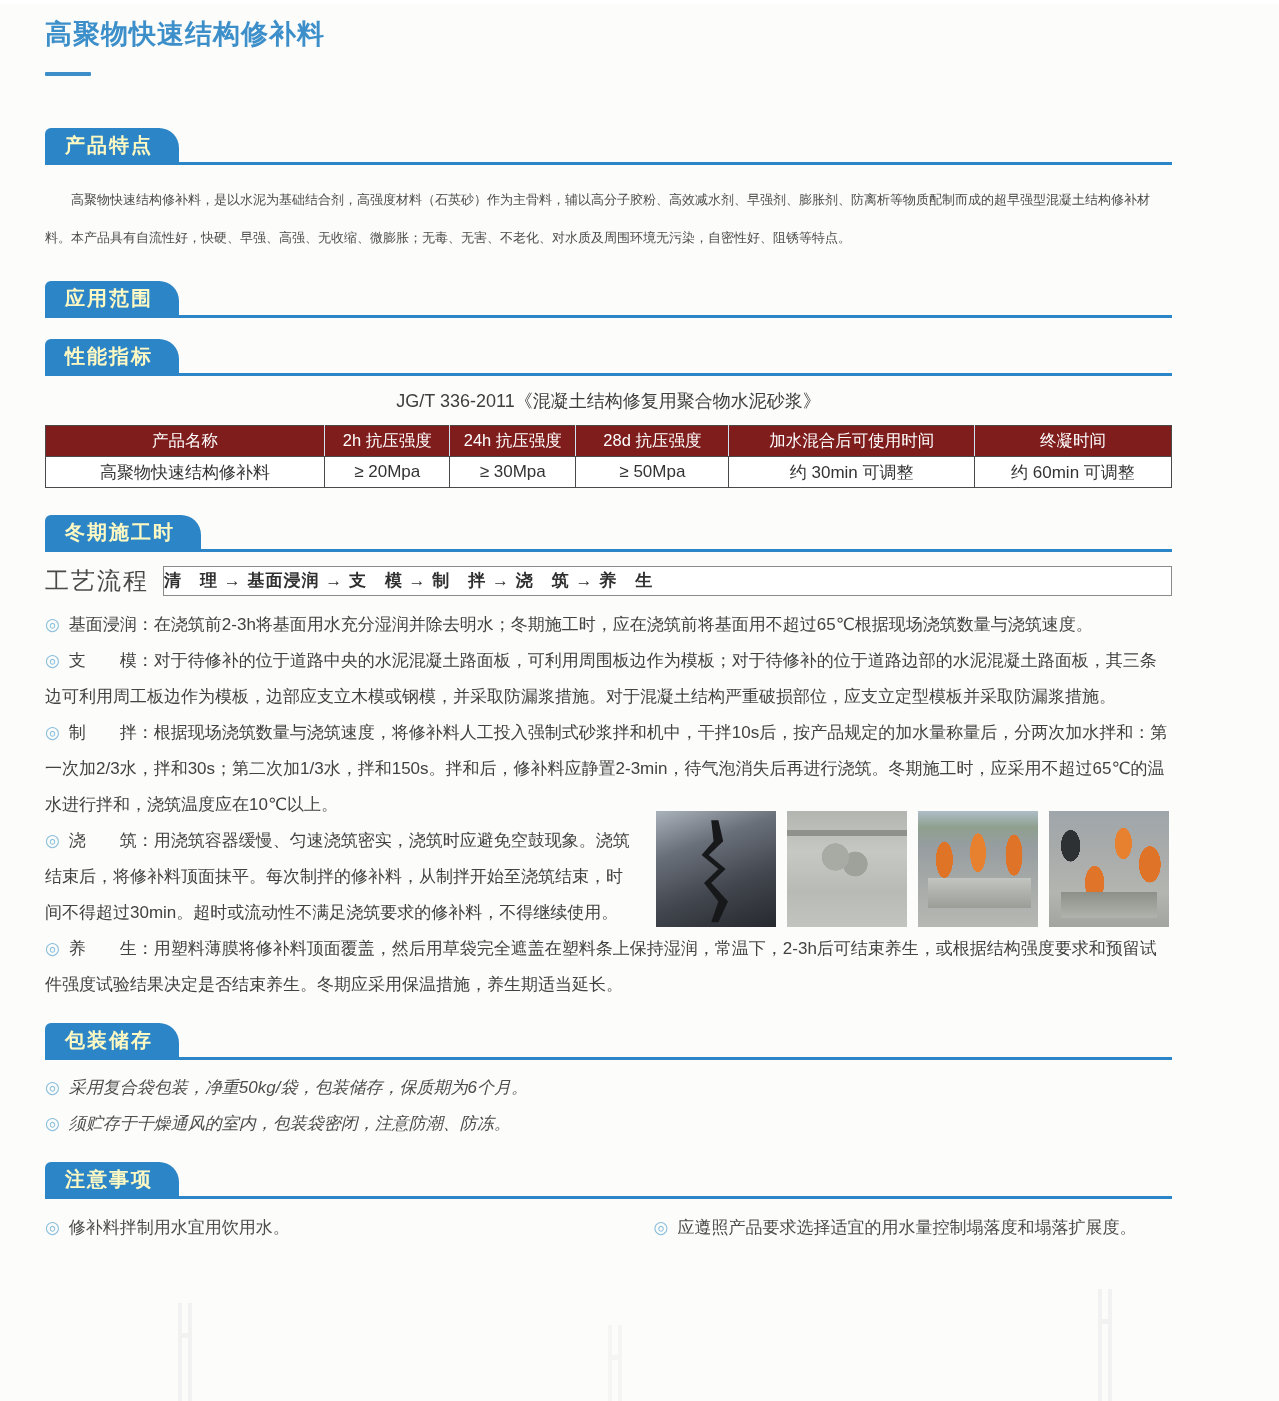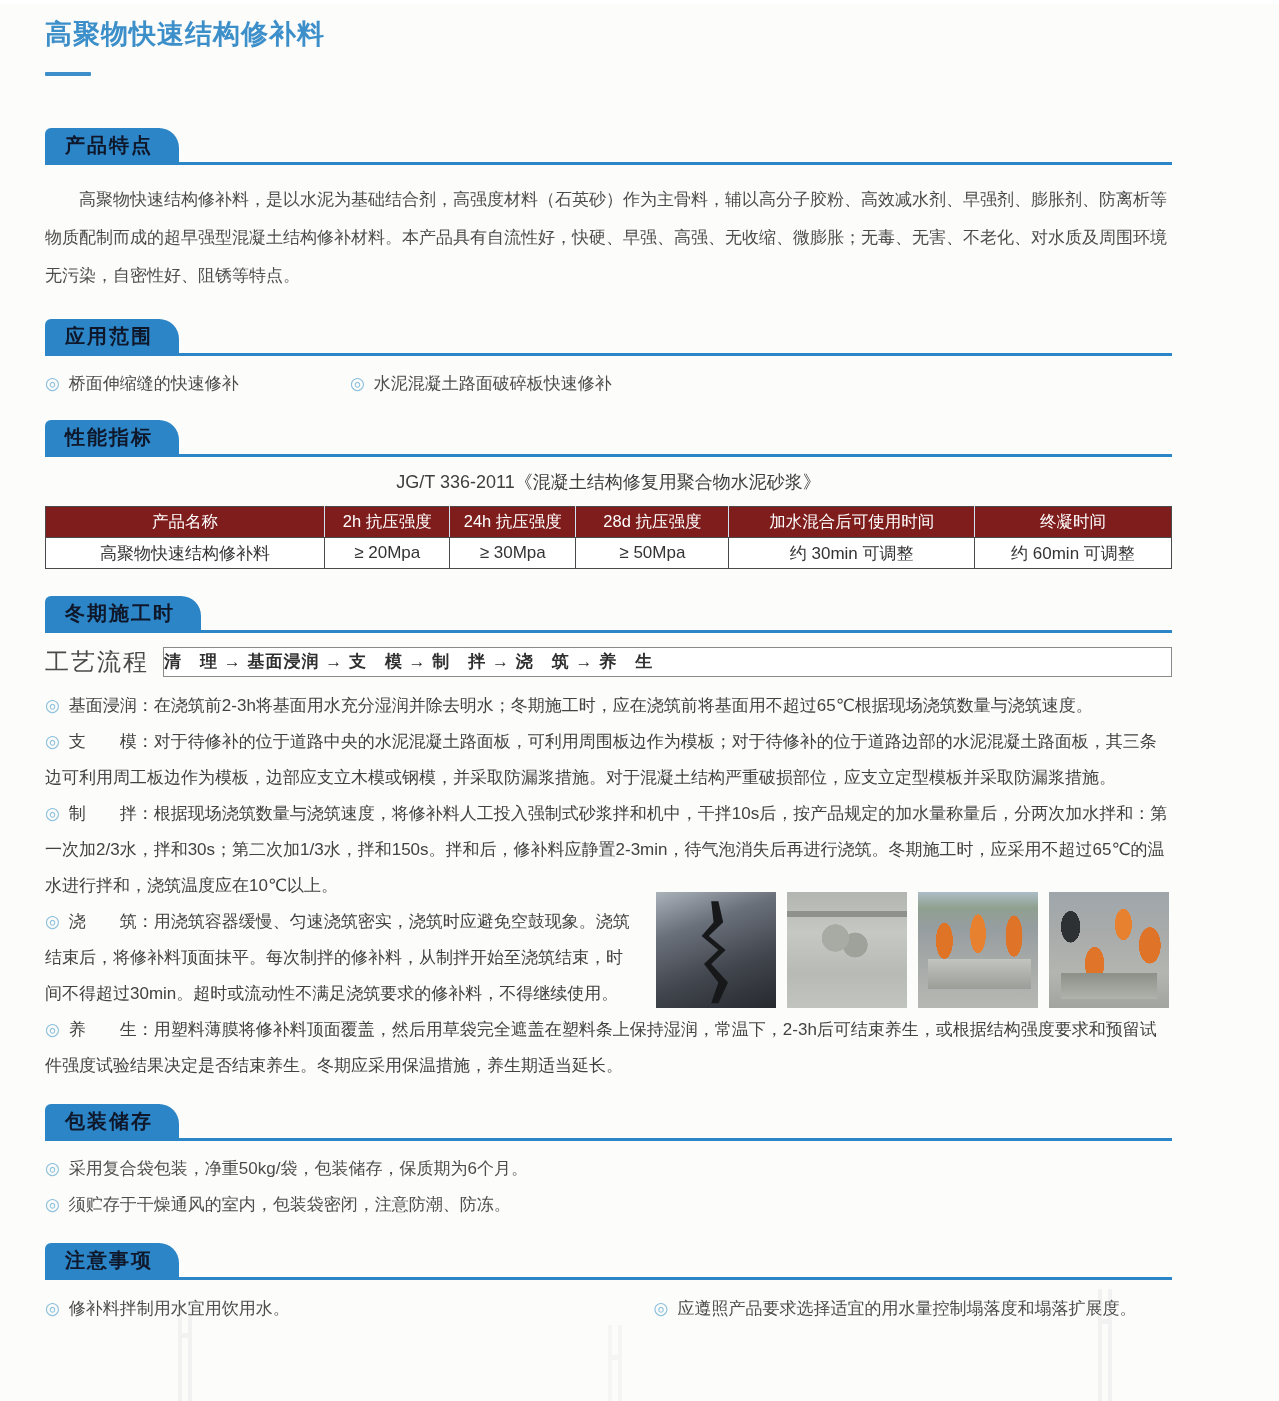--- a/index.html
+++ b/index.html
@@ -8,31 +8,31 @@
     position:relative; width:1279px; height:1401px; margin:4px auto;
     background:#fcfcfa; overflow:hidden;
     padding:12px 107px 0 45px;
     color:#4c4c4c;
   }
   
   h1.title { font-size:27px; font-weight:700; color:#3d8fca; letter-spacing:1px; }
   .title-underline { width:46px; height:4px; background:#3d8fca; margin-top:20px; border-radius:1px; }
   .sec-head { border-bottom:3px solid #2c85c6; line-height:0; }
   .tab {
-    display:inline-block; background:#2c85c6; color:#0f172a;
+    display:inline-block; background:#2c85c6; color:#fef9c3;
     font-size:20px; font-weight:700; letter-spacing:2px;
     line-height:34px; padding:0 26px 0 20px;
     border-radius:6px 20px 0 0;
   }
   
   .bullet { font-size:17px; line-height:30px; color:#4c4c4c; }
   .bl { color:#8bbfdd; font-size:17px; margin-right:9px; }
   
   .sec-features { margin-top:52px; }
-  .feature-text { margin-top:16px; font-size:17px; line-height:38px; text-indent:2em; color:#4c4c4c; }
+  .feature-text { margin-top:16px; font-size:13px; line-height:38px; text-indent:2em; color:#4c4c4c; }
   .sec-apps { margin-top:24px; }
   .app-row { margin-top:13px; display:flex; }
   .app-row .bullet:first-child { width:305px; }
   .sec-perf { margin-top:21px; }
   .standard { margin-top:13px; text-align:center; font-size:18px; color:#3f3f3f; }
   table.perf {
     width:100%; margin-top:12px; border-collapse:collapse;
     font-size:17px; color:#333; table-layout:fixed;
   }
   table.perf th {
@@ -75,21 +75,21 @@
   .p4 { background:
     radial-gradient(16px 26px at 18% 30%, #2e3134 60%, transparent 61%),
     radial-gradient(16px 28px at 38% 62%, #e07428 60%, transparent 61%),
     radial-gradient(14px 26px at 62% 28%, #e8812f 60%, transparent 61%),
     radial-gradient(18px 30px at 84% 46%, #df7429 60%, transparent 61%),
     linear-gradient(180deg,#9fa6ab 0%,#a8abaa 35%,#b3b5b0 70%,#a2a49f 100%); }
   .p4::after { content:""; position:absolute; left:10%; right:10%; bottom:8%; height:22%;
     background:linear-gradient(180deg,#8d9089,#b0b2ac); }
   .sec-pack { margin-top:20px; }
   .pack-items { margin-top:13px; }
-  .pack-items .bullet { line-height:30px; margin-top:6px; }
+  .pack-items .bullet { line-height:30px; margin-top:6px;font-style:italic; }
   .sec-prec { margin-top:23px; }
   .grid2 { margin-top:14px; display:grid; grid-template-columns:54% 46%; row-gap:8px; }
   
   .wm { position:absolute; opacity:0.10; pointer-events:none; }
   .wm-tower { width:14px; height:110px; border-left:4px solid #9aa0a6; border-right:4px solid #9aa0a6; }
   .wm-tower::after { content:""; position:absolute; left:-4px; right:-4px; top:30px; height:5px; background:#9aa0a6; }
   .wm1 { left:178px; bottom:-8px; }
   .wm2 { left:1098px; bottom:-14px; height:130px; }
   .wm3 { left:608px; bottom:-30px; opacity:0.06; }
 </style>
@@ -101,24 +101,20 @@
   <h1 class="title">高聚物快速结构修补料</h1>
   <div class="title-underline"></div>
 
   <div class="sec-head sec-features">
     <span class="tab">产品特点</span>
   </div>
   <p class="feature-text">高聚物快速结构修补料，是以水泥为基础结合剂，高强度材料（石英砂）作为主骨料，辅以高分子胶粉、高效减水剂、早强剂、膨胀剂、防离析等物质配制而成的超早强型混凝土结构修补材料。本产品具有自流性好，快硬、早强、高强、无收缩、微膨胀；无毒、无害、不老化、对水质及周围环境无污染，自密性好、阻锈等特点。</p>
 
   <div class="sec-head sec-apps">
     <span class="tab">应用范围</span>
-  </div>
-  <div class="app-row">
-    <p class="bullet"><span class="bl">◎</span><span>桥面伸缩缝的快速修补</span></p>
-    <p class="bullet"><span class="bl">◎</span><span>水泥混凝土路面破碎板快速修补</span></p>
   </div>
 
   <div class="sec-head sec-perf">
     <span class="tab">性能指标</span>
   </div>
   <p class="standard">JG/T 336-2011《混凝土结构修复用聚合物水泥砂浆》</p>
   <table class="perf">
     <colgroup>
       <col style="width:24.8%">
         <col style="width:11.1%">

